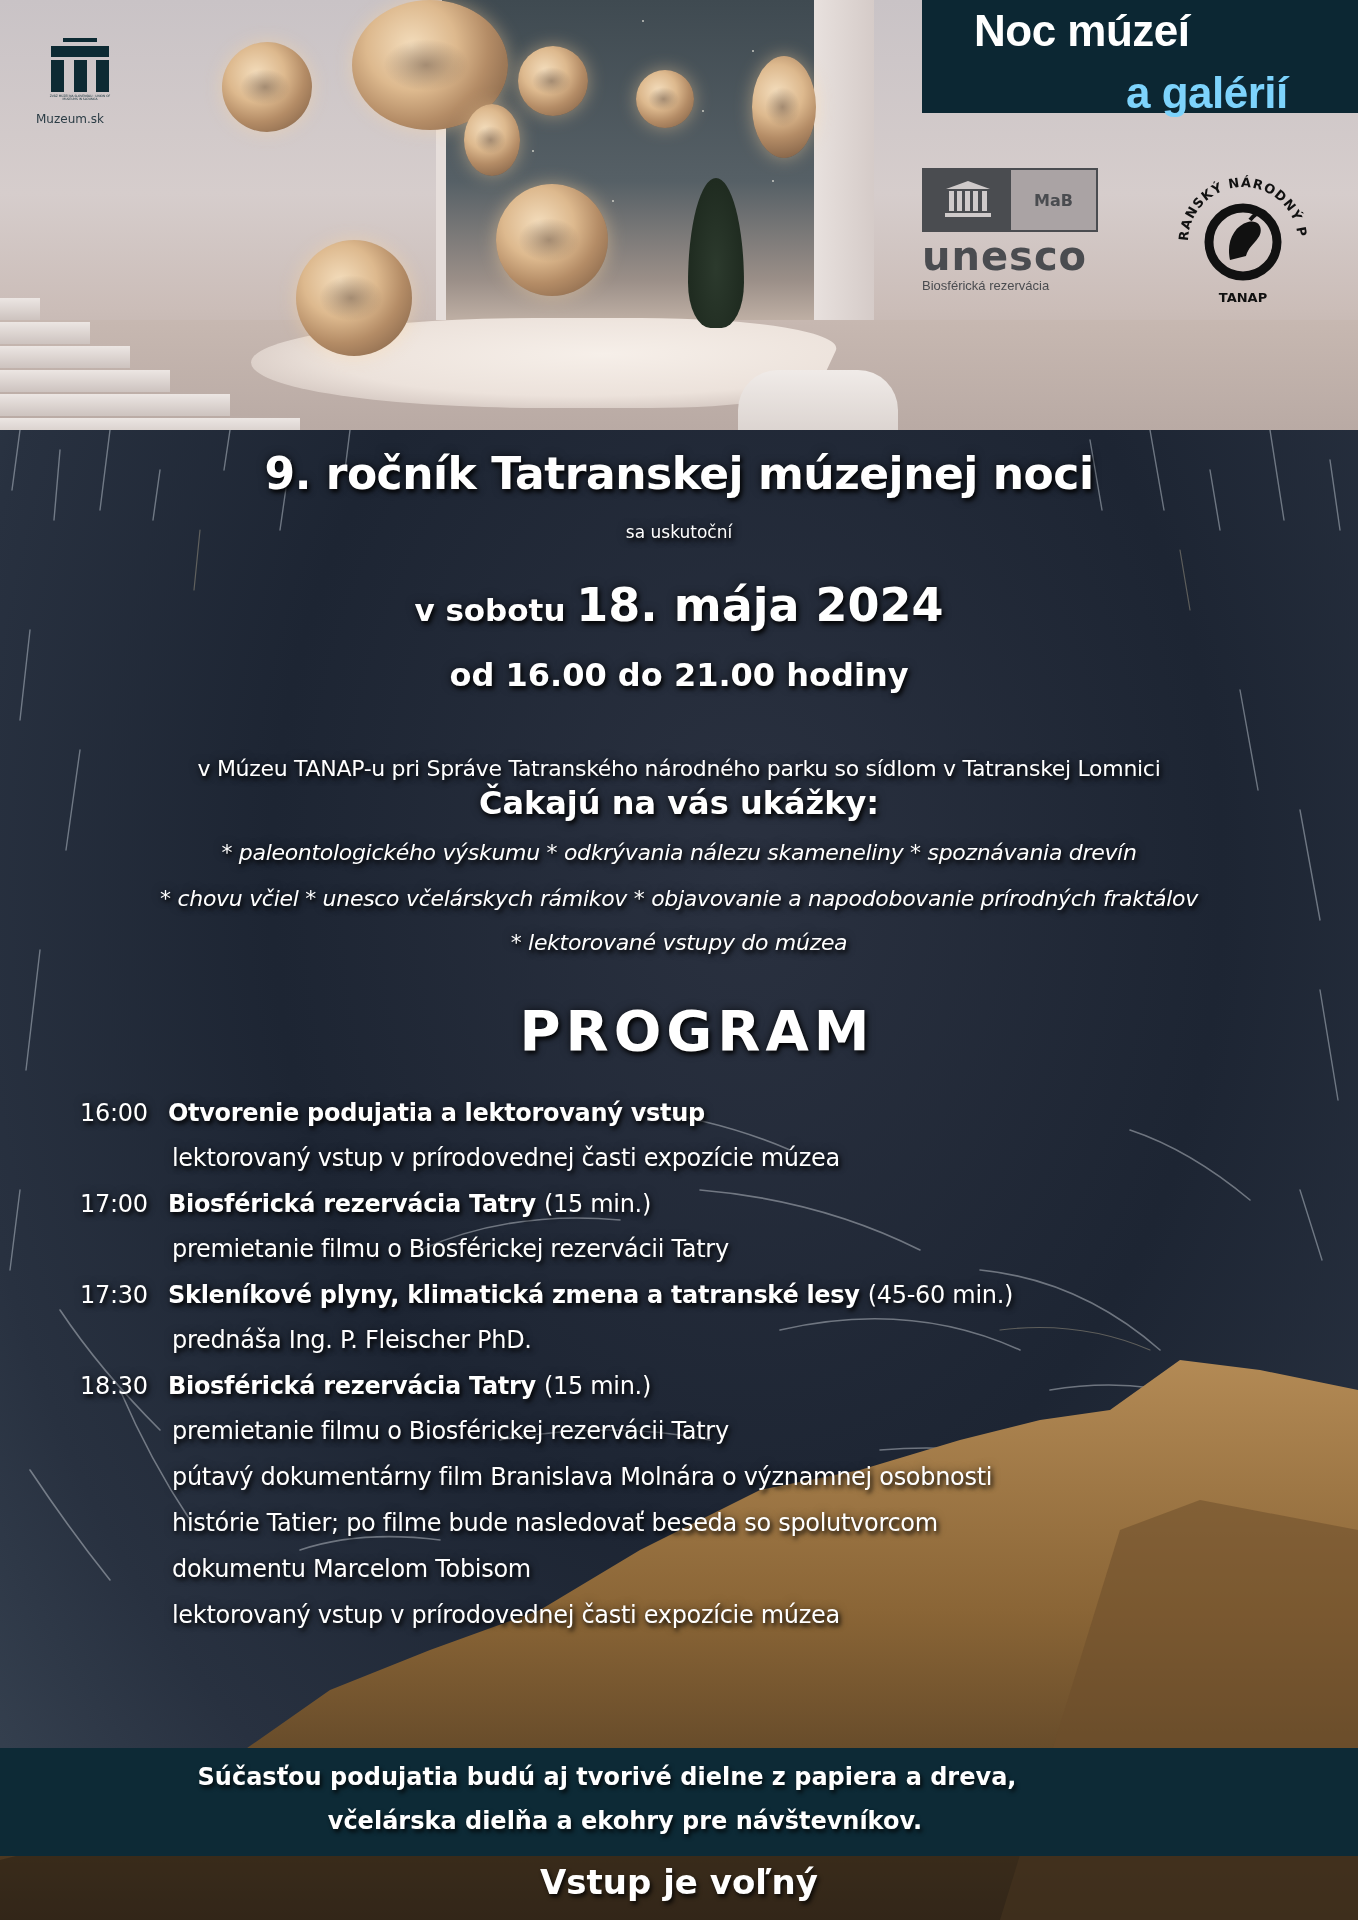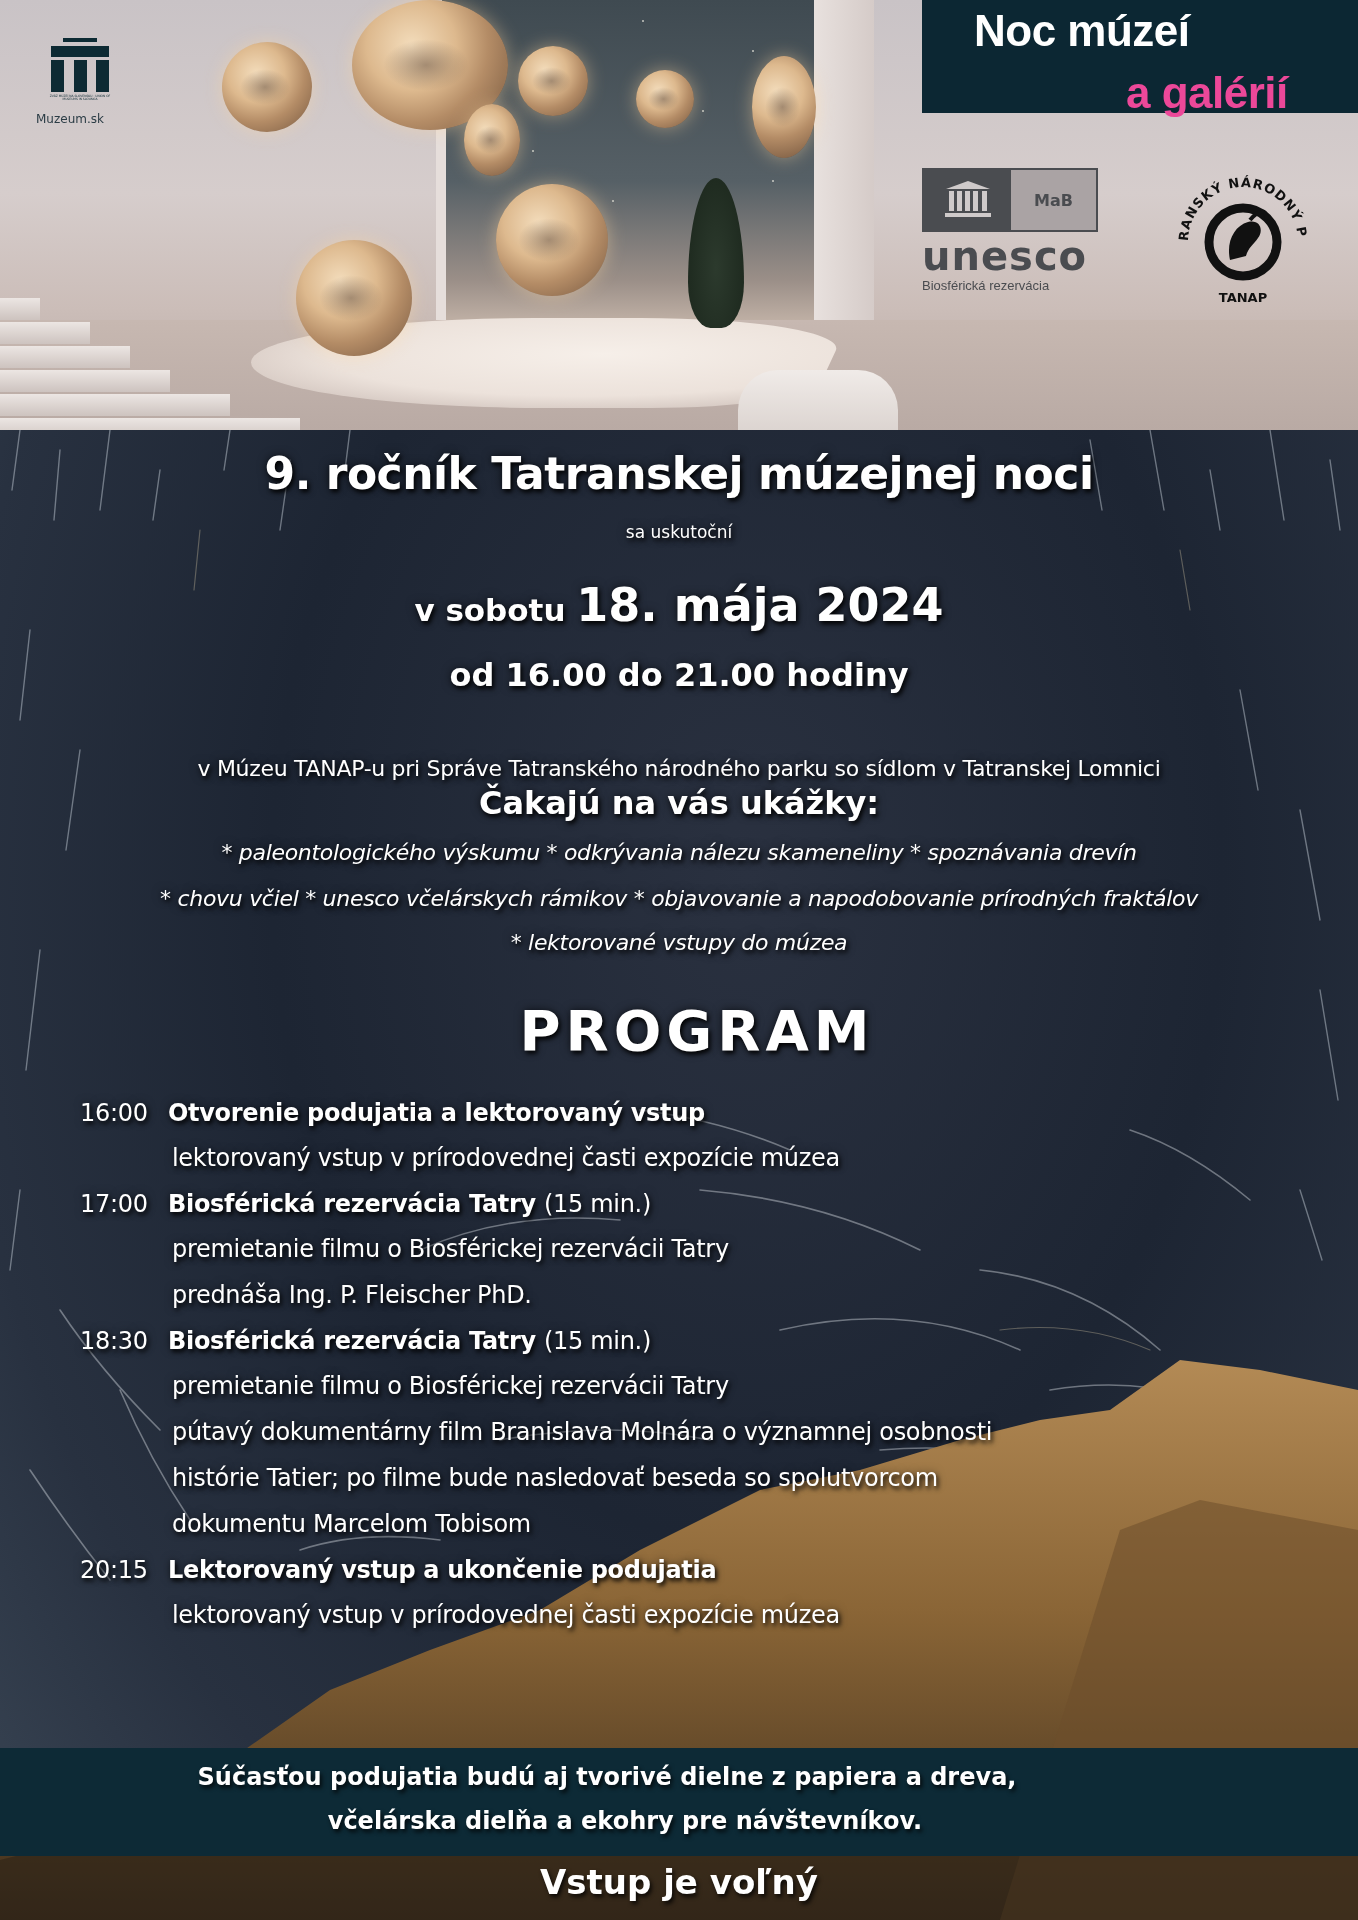--- a/index.html
+++ b/index.html
@@ -35,21 +35,21 @@
   .muzeum-logo { position: absolute; left: 44px; top: 38px; width: 72px; }
   .muzeum-logo .bar-top { width: 34px; height: 4px; background: #0d2a33; margin: 0 auto 4px; }
   .muzeum-logo .lintel { width: 58px; height: 11px; background: #0d2a33; margin: 0 auto 3px; }
   .muzeum-logo .cols { display: flex; justify-content: space-between; width: 58px; margin: 0 auto; }
   .muzeum-logo .col { width: 13px; height: 32px; background: #0d2a33; }
   .muzeum-logo .tiny { font-size: 3px; color: #0d2a33; text-align: center; margin-top: 3px; height: 7px; line-height: 3px; letter-spacing: 0; }
   .muzeum-logo .site { font-family: "DejaVu Sans", sans-serif; font-size: 12px; color: #2b3c45; margin-top: 10px; margin-left: -8px; white-space: nowrap; }
 
   .noc-box { position: absolute; left: 922px; top: 0; width: 436px; height: 113px; background: #0c2733; text-decoration: underline; }
   .noc-line1 { position: absolute; left: 52px; top: 6px; font-family: "Liberation Sans", sans-serif; font-weight: bold; font-size: 44px; color: #fff; letter-spacing: -0.5px; }
-  .noc-line2 { position: absolute; left: 204px; top: 68px; font-family: "Liberation Sans", sans-serif; font-weight: bold; font-size: 44px; color: #ec4899; letter-spacing: -0.5px; }
+  .noc-line2 { position: absolute; left: 204px; top: 68px; font-family: "Liberation Sans", sans-serif; font-weight: bold; font-size: 44px; color: #7dd3fc; letter-spacing: -0.5px; }
 
   .unesco { position: absolute; left: 922px; top: 168px; width: 176px; }
   .unesco .frame { display: flex; width: 176px; height: 64px; border: 2px solid #4a4c50; }
   .unesco .left { width: 87px; background: #4a4c50; display: flex; align-items: center; justify-content: center; }
   .unesco .right { flex: 1; background: #aaa3a4; display: flex; align-items: center; justify-content: center; color: #4a4c50; font-size: 16px; font-weight: bold; }
   .temple { width: 50px; height: 38px; position: relative; }
   .temple .roof { position: absolute; left: 3px; top: 0; width: 44px; height: 0; border-left: 22px solid transparent; border-right: 22px solid transparent; border-bottom: 8px solid #cfcaca; }
   .temple .cols2 { position: absolute; left: 6px; top: 10px; width: 38px; height: 20px; display: flex; justify-content: space-between; }
   .temple .cols2 span { width: 5px; height: 20px; background: #cfcaca; }
   .temple .base { position: absolute; left: 2px; top: 32px; width: 46px; height: 4px; background: #cfcaca; }
@@ -279,40 +279,41 @@
     </div>
     <div class="prog-item">
       <div class="prog-row">
         <span class="prog-time">17:00</span>
         <span class="prog-name">Biosférická rezervácia Tatry</span>
         <span class="prog-dur">(15 min.)</span>
       </div>
       <div class="prog-desc">premietanie filmu o Biosférickej rezervácii Tatry</div>
     </div>
     <div class="prog-item">
+      <div class="prog-row">
+        <span class="prog-time">17:30</span>
+        <span class="prog-name">Skleníkové plyny, klimatická zmena a tatranské lesy</span>
+        <span class="prog-dur">(45-60 min.)</span>
+      </div>
       <div class="prog-desc">prednáša Ing. P. Fleischer PhD.</div>
     </div>
     <div class="prog-item">
       <div class="prog-row">
         <span class="prog-time">18:30</span>
         <span class="prog-name">Biosférická rezervácia Tatry</span>
         <span class="prog-dur">(15 min.)</span>
       </div>
       <div class="prog-desc">premietanie filmu o Biosférickej rezervácii Tatry</div>
     </div>
     <div class="prog-item">
       <div class="prog-desc">pútavý dokumentárny film Branislava Molnára o významnej osobnosti</div>
       <div class="prog-desc">histórie Tatier; po filme bude nasledovať beseda so spolutvorcom</div>
       <div class="prog-desc">dokumentu Marcelom Tobisom</div>
     </div>
     <div class="prog-item">
-      <div class="prog-row">
-        <span class="prog-time">20:15</span>
-        <span class="prog-name">Lektorovaný vstup a ukončenie podujatia</span>
-      </div>
       <div class="prog-desc">lektorovaný vstup v prírodovednej časti expozície múzea</div>
     </div>
   </div>
 </div>
 
 <div class="bottom-band"></div>
 <div class="band-text band1">Súčasťou podujatia budú aj tvorivé dielne z papiera a dreva,</div>
 <div class="band-text band2">včelárska dielňa a ekohry pre návštevníkov.</div>
 <div class="vstup">Vstup je voľný</div>
 

